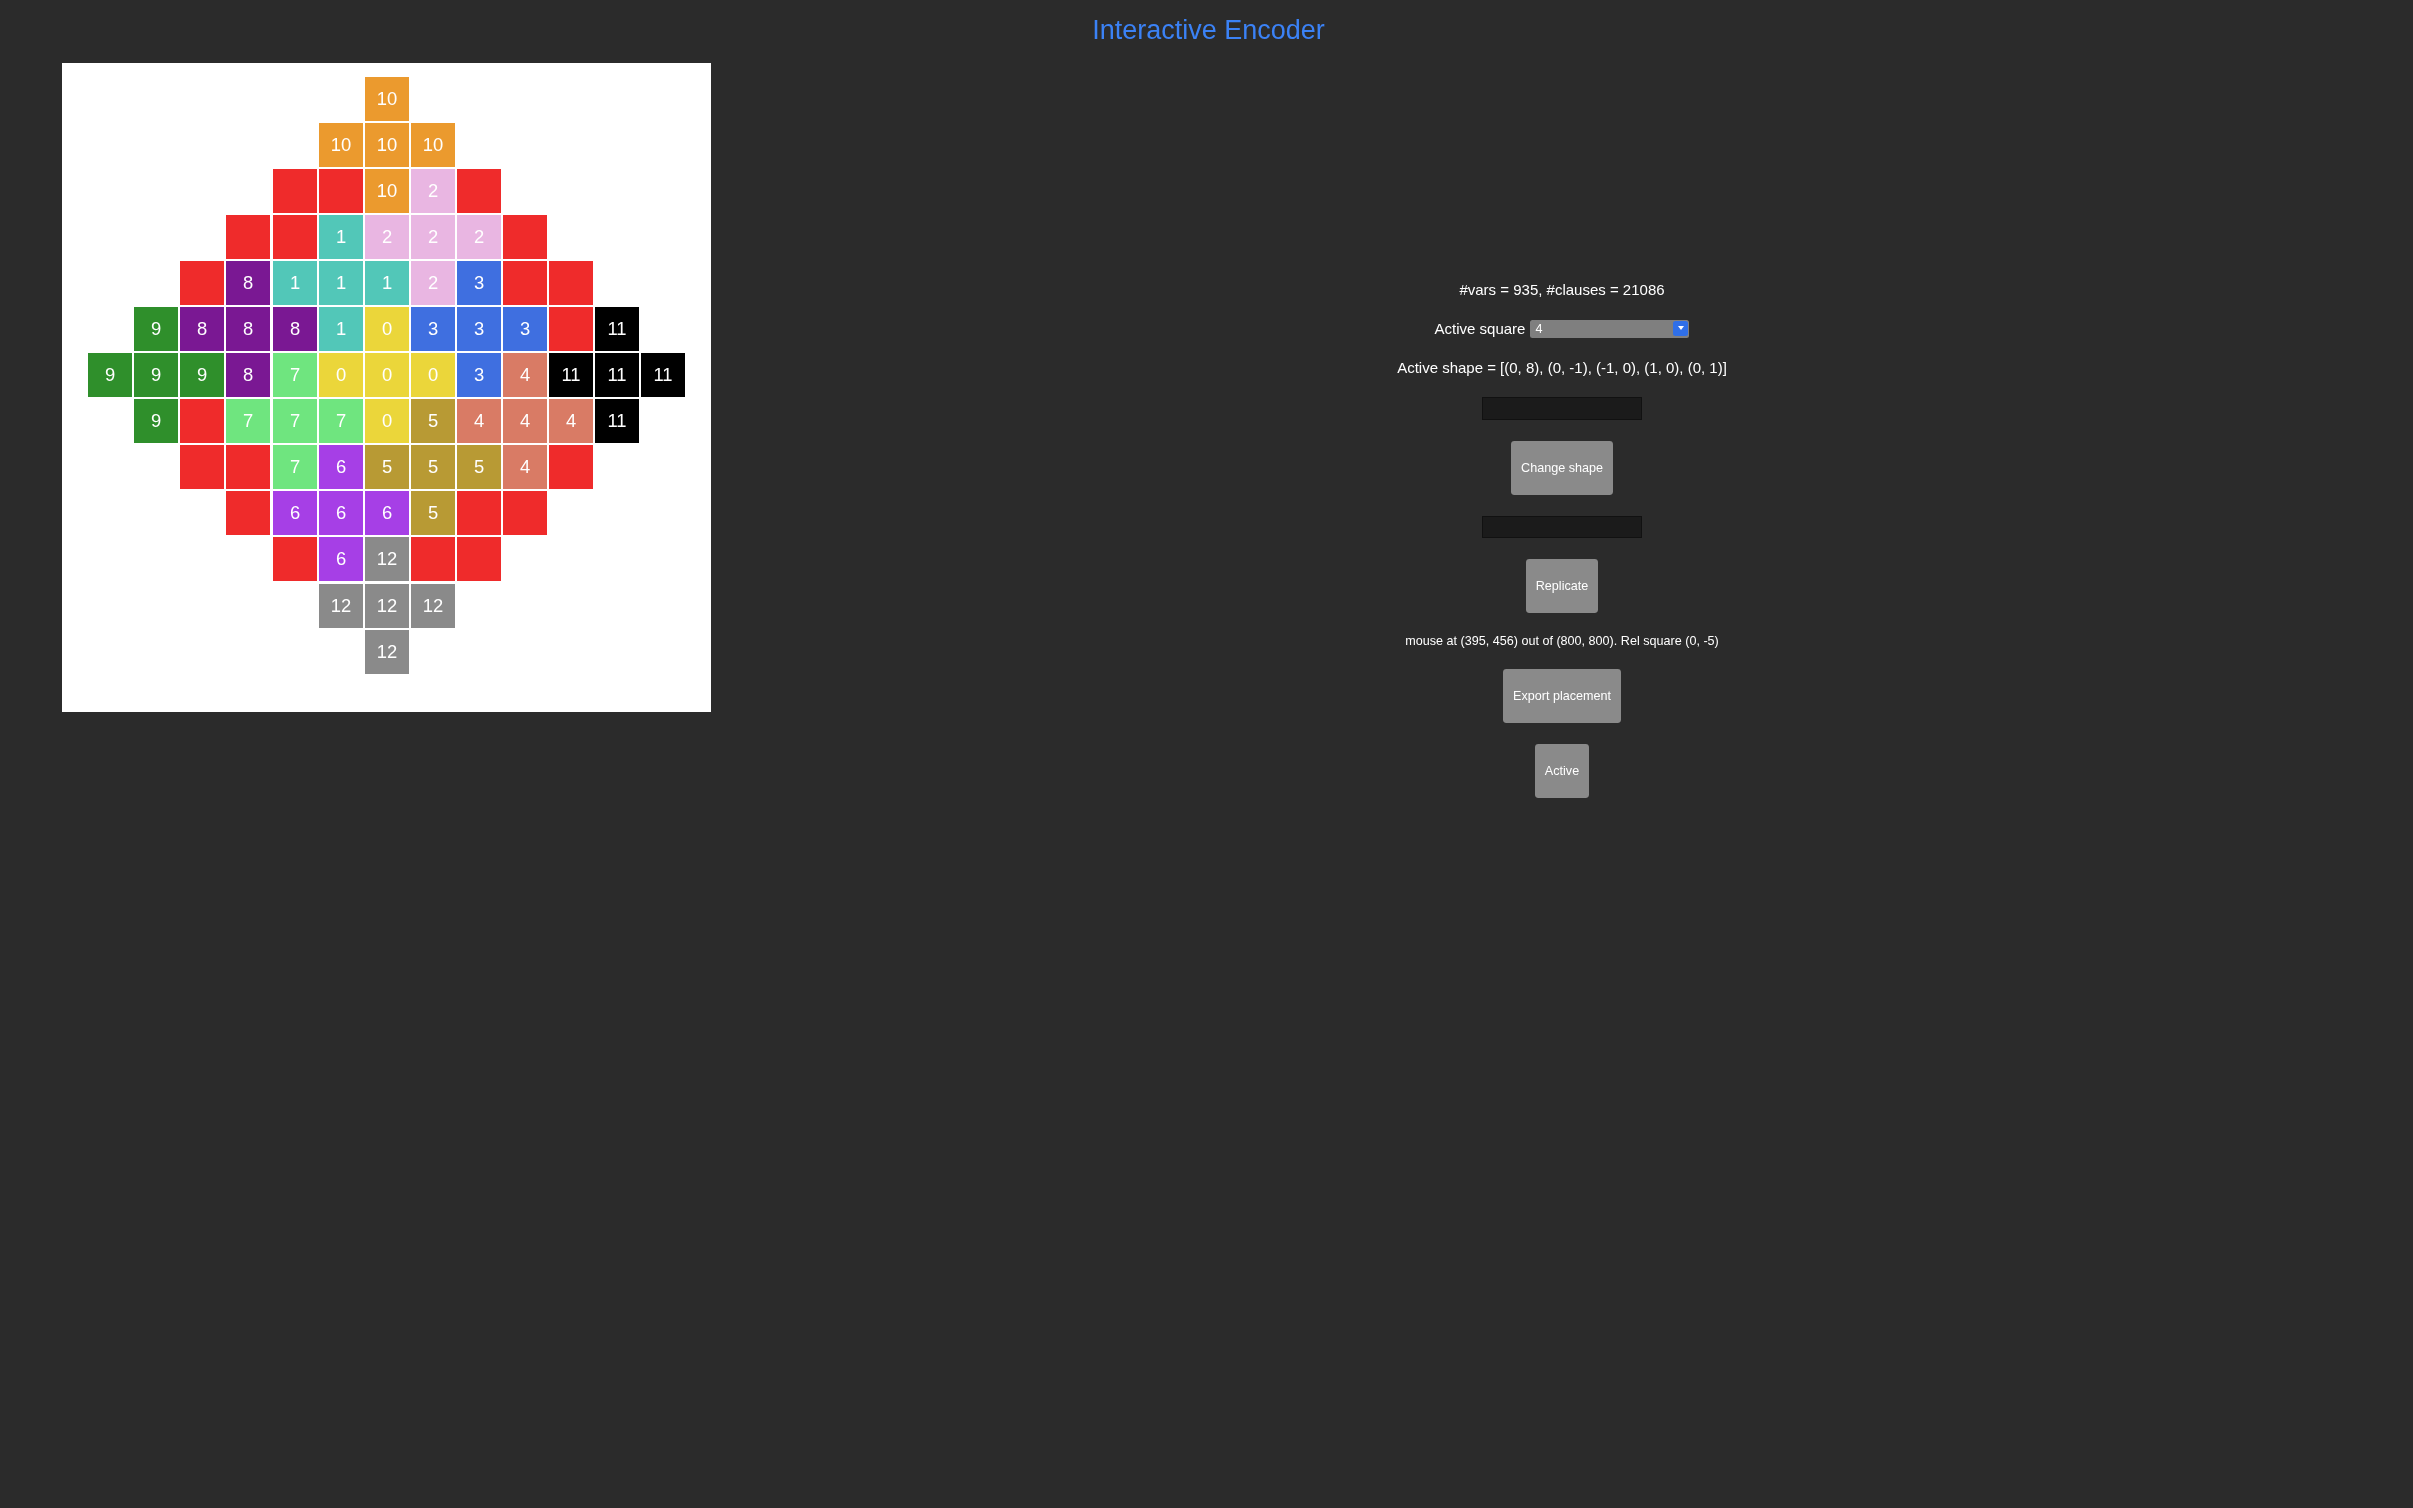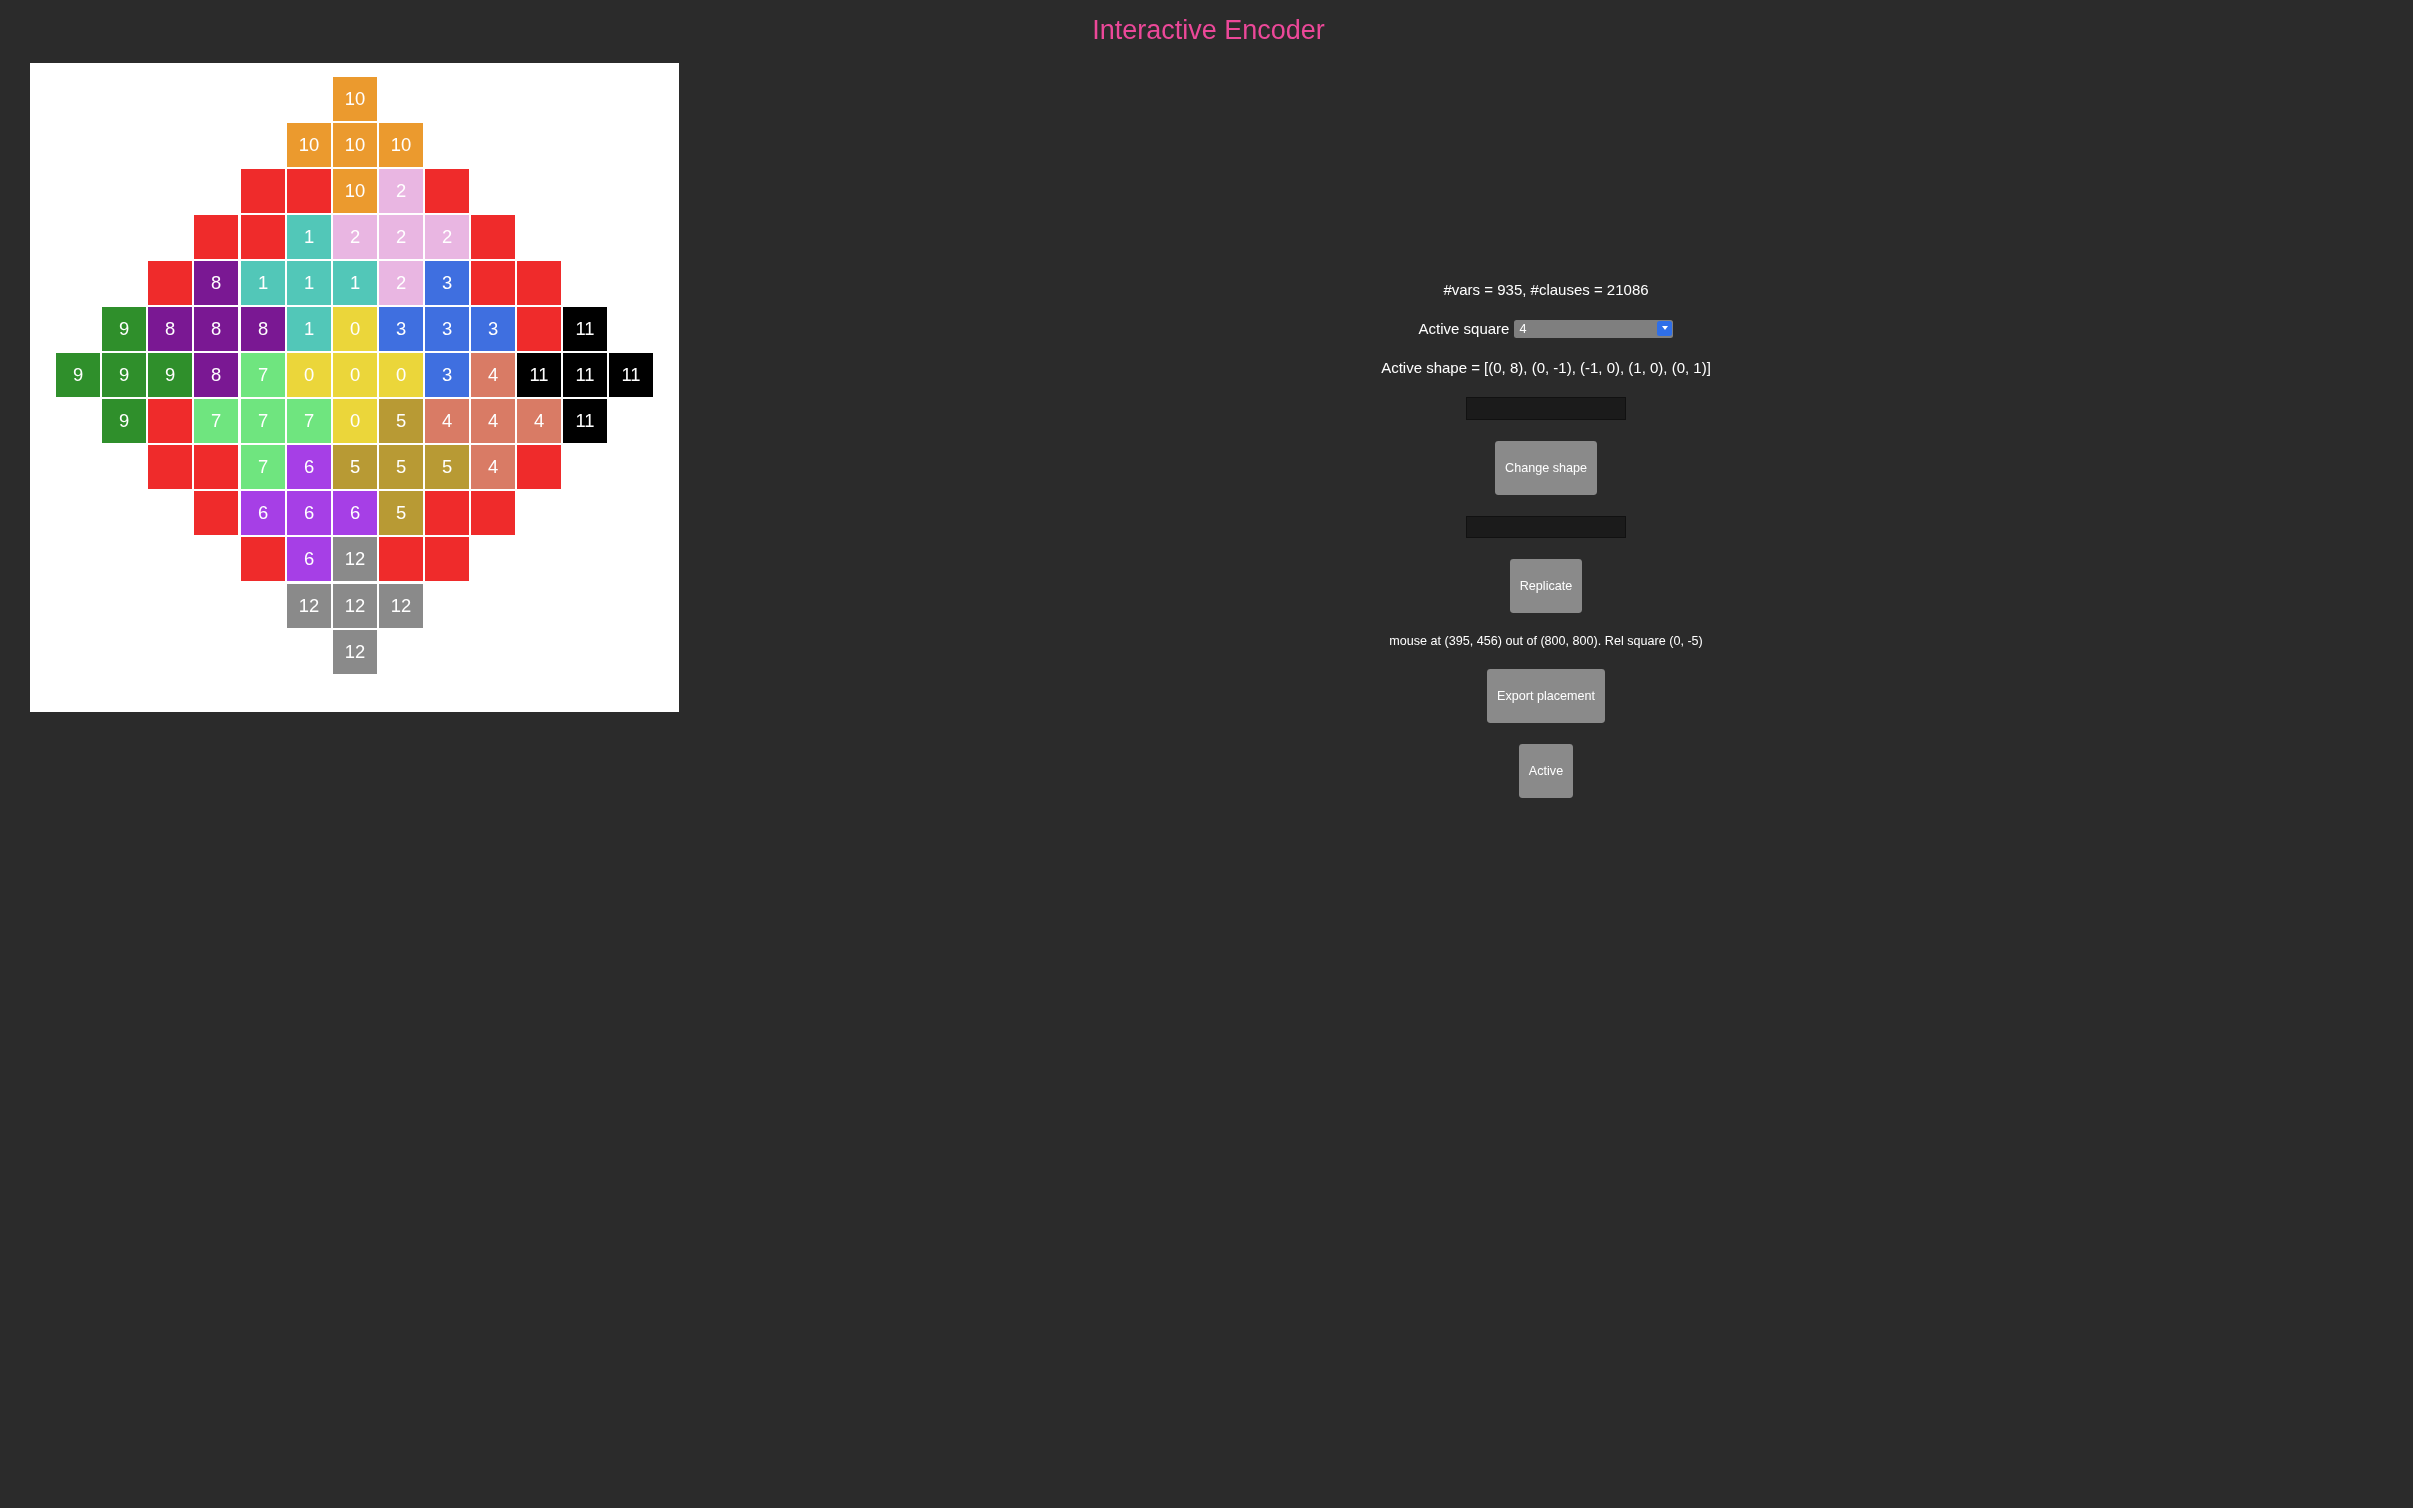--- a/index.html
+++ b/index.html
@@ -15,30 +15,30 @@
   .app {
     display: flex;
     flex-direction: column;
     align-items: center;
     padding-top: 15px;
   }
   h1.title {
     font-weight: 400;
     font-size: 27px;
     margin: 0 0 17px 4px;
-    color: #ec4899;
+    color: #3b82f6;
   }
   .main-row {
     display: flex;
     flex-direction: row;
     align-items: flex-start;
     width: 100%;
   }
   .canvas-wrap {
-    margin-left: 30px;
+    margin-left: 62px;
   }
   .canvas {
     background: #fff;
     position: relative;
   }
   .cell {
     position: absolute;
     display: flex;
     align-items: center;
     justify-content: center;

